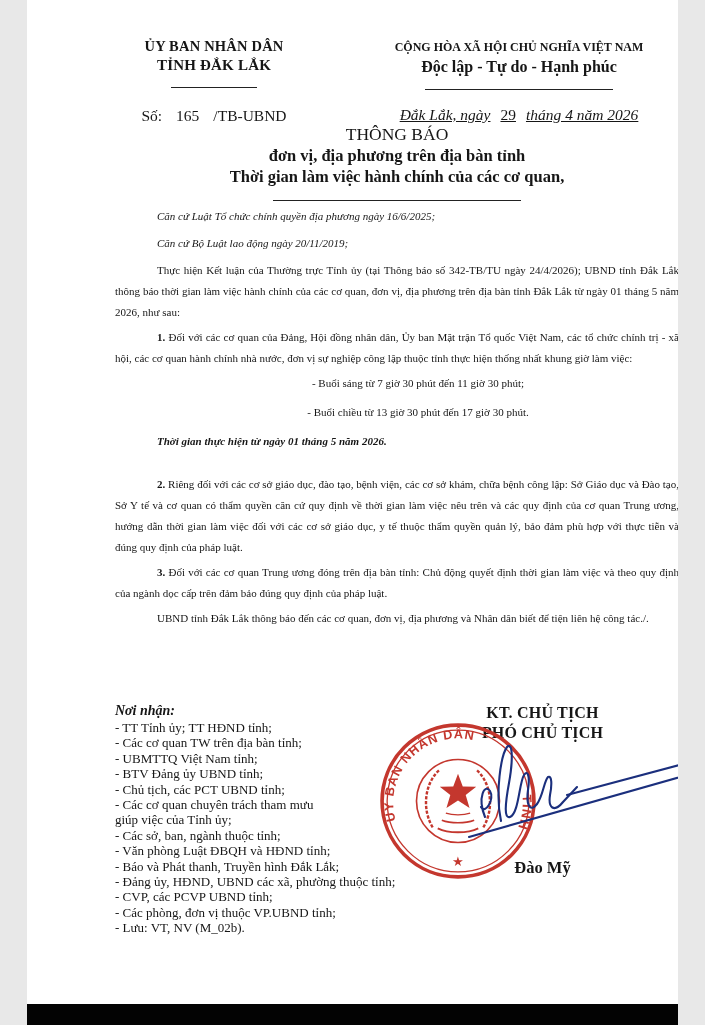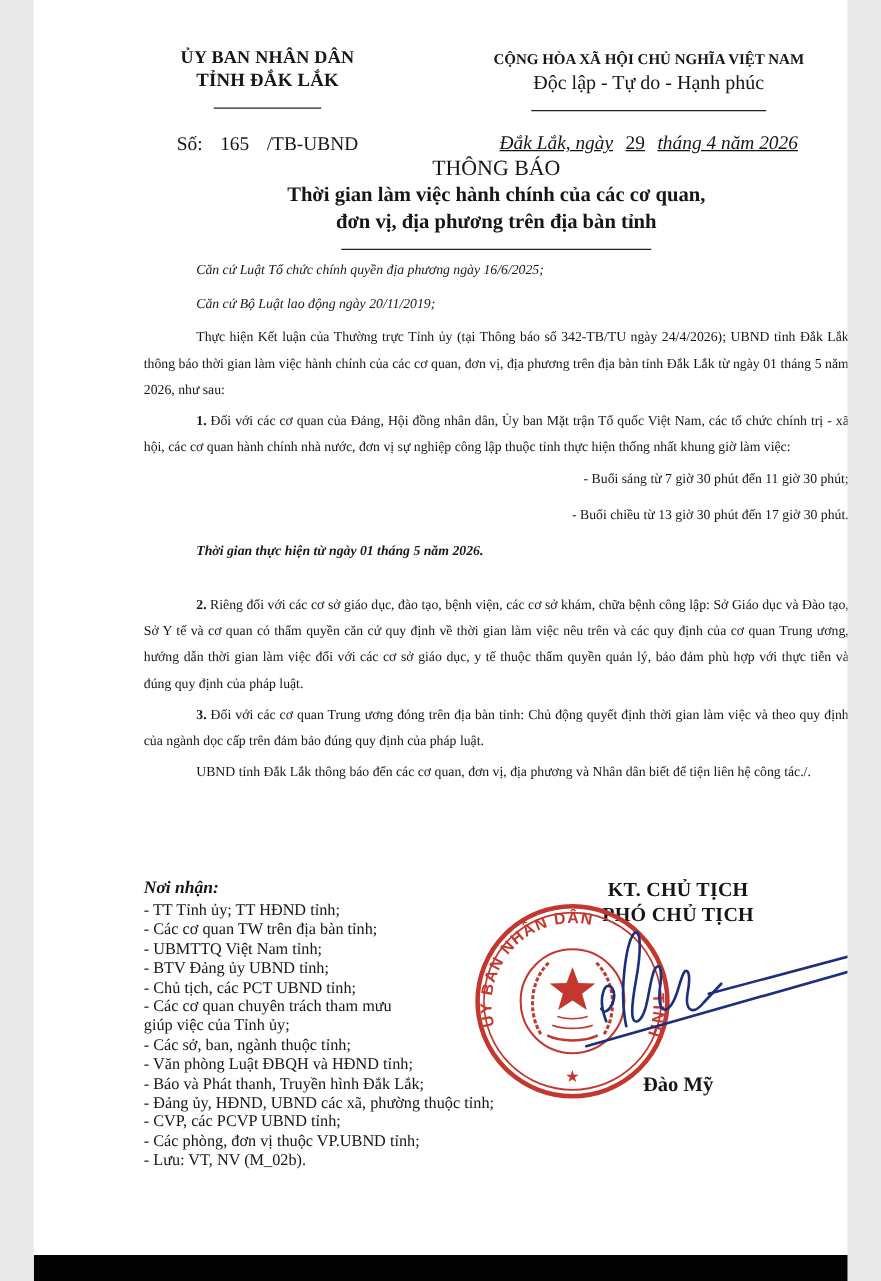--- a/index.html
+++ b/index.html
@@ -12,34 +12,34 @@
   
   .hdr-left { position:absolute; left:78px; top:38px; width:218px; text-align:center; }
   .hdr-left .l1 { font-weight:bold; font-size:14.5px; letter-spacing:.2px; }
   .hdr-left .l2 { font-weight:bold; font-size:15px; letter-spacing:.2px; margin-top:2px; }
   .u-line { display:inline-block; border-bottom:1.2px solid #222; height:3px; }
   .hdr-left .u-line { width:86px; }
   .num-line { margin-top:15px; font-size:15.5px; white-space:nowrap; }
   .num-line .val { padding:0 14px; }
   .hdr-right { position:absolute; left:326px; top:40px; width:332px; text-align:center; }
   .hdr-right .l1 { font-weight:bold; font-size:12px; white-space:nowrap; }
-  .hdr-right .l2 { font-weight:normal; font-size:16px; margin-top:3px; }
+  .hdr-right .l2 { font-weight:bold; font-size:16px; margin-top:3px; }
   .hdr-right .u-line { width:188px; }
   .date-line { margin-top:12px; font-style:italic; font-size:15.5px; white-space:nowrap;text-decoration:underline; }
   .date-line .val { font-style:normal; padding:0 10px; }
   
   .title-block { position:absolute; left:88px; top:124px; width:564px; text-align:center; }
   .title-block .t1 { font-weight:normal; font-size:17.5px; }
   .title-block .t2 { font-weight:bold; font-size:16.5px; line-height:21px; }
   .title-block .u-line { width:248px; margin-top:1px; }
   
   .body-block { position:absolute; left:88px; top:206px; width:564px; font-size:11px; line-height:21px; }
   .body-block p { text-indent:42px; text-align:justify; margin-bottom:4px; }
   .body-block p.cite { font-style:italic; text-align:left; margin-bottom:6px; }
-  .body-block p.bullet { text-align:right; margin-bottom:8px; }
+  .body-block p.bullet { text-align:center; margin-bottom:8px; }
   .body-block p.emph { font-weight:bold; font-style:italic; text-align:left; margin-bottom:22px; }
   .body-block .b { font-weight:bold; }
   
   .recipients { position:absolute; left:88px; top:703px; width:278px; }
   .recipients .label { font-weight:bold; font-style:italic; font-size:14px; margin-bottom:1px; }
   .recipients .item { font-size:13px; line-height:15.4px; white-space:nowrap; }
   .sig-block { position:absolute; left:368px; top:703px; width:295px; text-align:center; }
   .sig-block .s1, .sig-block .s2 { font-weight:bold; font-size:16px; line-height:20px; letter-spacing:.2px; }
   .signer-name { position:absolute; left:368px; top:858px; width:295px; text-align:center; font-weight:bold; font-size:16.5px; }
   .seal { position:absolute; left:350px; top:720px; width:162px; height:162px; }
@@ -60,22 +60,22 @@
 
   <div class="hdr-right">
     <div class="l1">CỘNG HÒA XÃ HỘI CHỦ NGHĨA VIỆT NAM</div>
     <div class="l2">Độc lập - Tự do - Hạnh phúc</div>
     <span class="u-line"></span>
     <div class="date-line"><span>Đắk Lắk, ngày</span><span class="val">29</span><span>tháng 4 năm 2026</span></div>
   </div>
 
   <div class="title-block">
     <div class="t1">THÔNG BÁO</div>
+    <div class="t2">đơn vị, địa phương trên địa bàn tỉnh</div>
     <div class="t2">Thời gian làm việc hành chính của các cơ quan,</div>
-    <div class="t2">đơn vị, địa phương trên địa bàn tỉnh</div>
     <span class="u-line"></span>
   </div>
 
   <div class="body-block">
     <p class="cite">Căn cứ Luật Tổ chức chính quyền địa phương ngày 16/6/2025;</p>
     <p class="cite">Căn cứ Bộ Luật lao động ngày 20/11/2019;</p>
     <p>Thực hiện Kết luận của Thường trực Tỉnh ủy (tại Thông báo số 342-TB/TU ngày 24/4/2026); UBND tỉnh Đắk Lắk thông báo thời gian làm việc hành chính của các cơ quan, đơn vị, địa phương trên địa bàn tỉnh Đắk Lắk từ ngày 01 tháng 5 năm 2026, như sau:</p>
     <p><span class="b">1.</span><span> Đối với các cơ quan của Đảng, Hội đồng nhân dân, Ủy ban Mặt trận Tổ quốc Việt Nam, các tổ chức chính trị - xã hội, các cơ quan hành chính nhà nước, đơn vị sự nghiệp công lập thuộc tỉnh thực hiện thống nhất khung giờ làm việc:</span></p>
     <p class="bullet">- Buổi sáng từ 7 giờ 30 phút đến 11 giờ 30 phút;</p>
     <p class="bullet">- Buổi chiều từ 13 giờ 30 phút đến 17 giờ 30 phút.</p>

